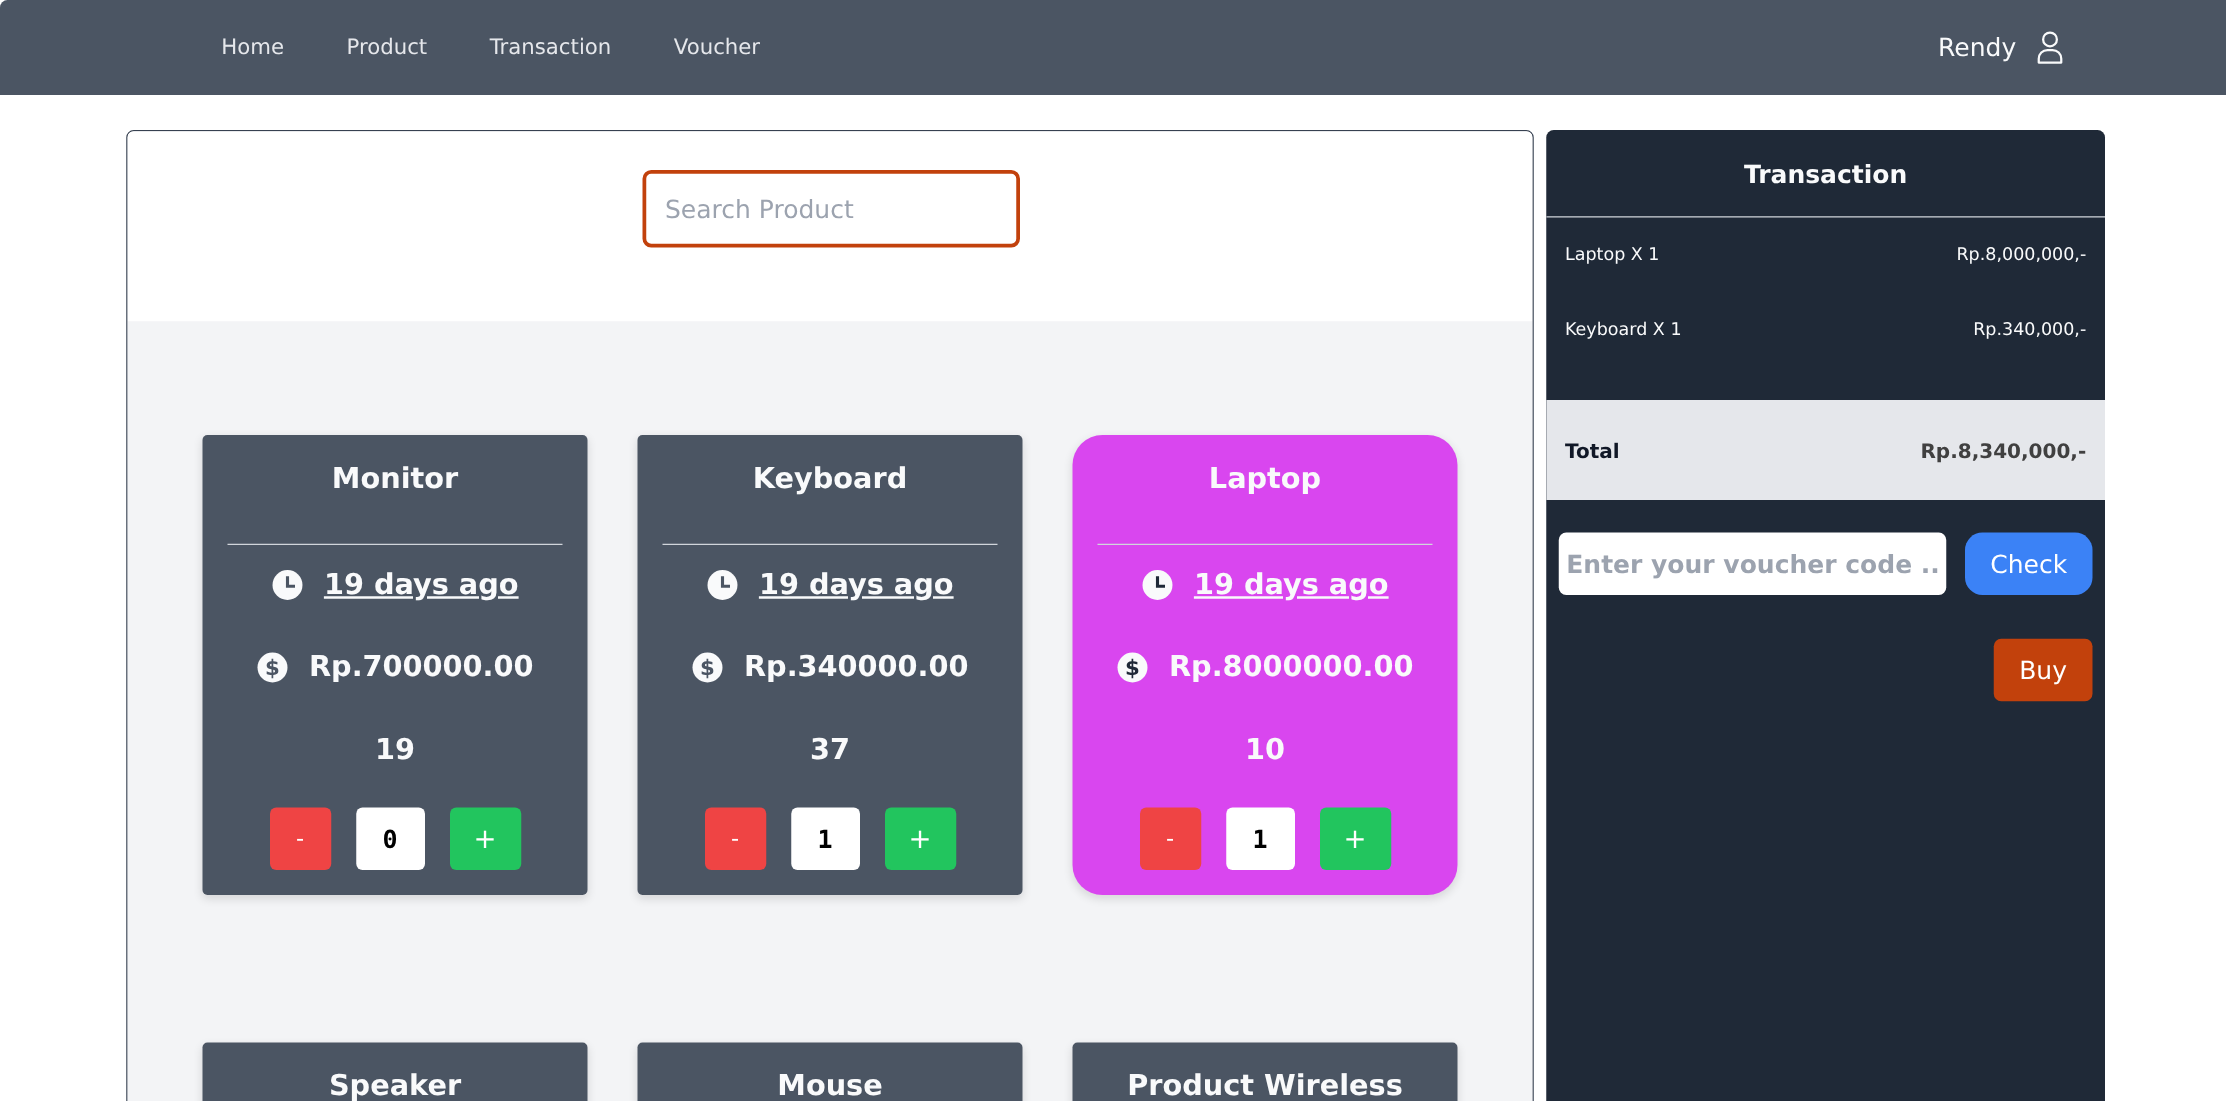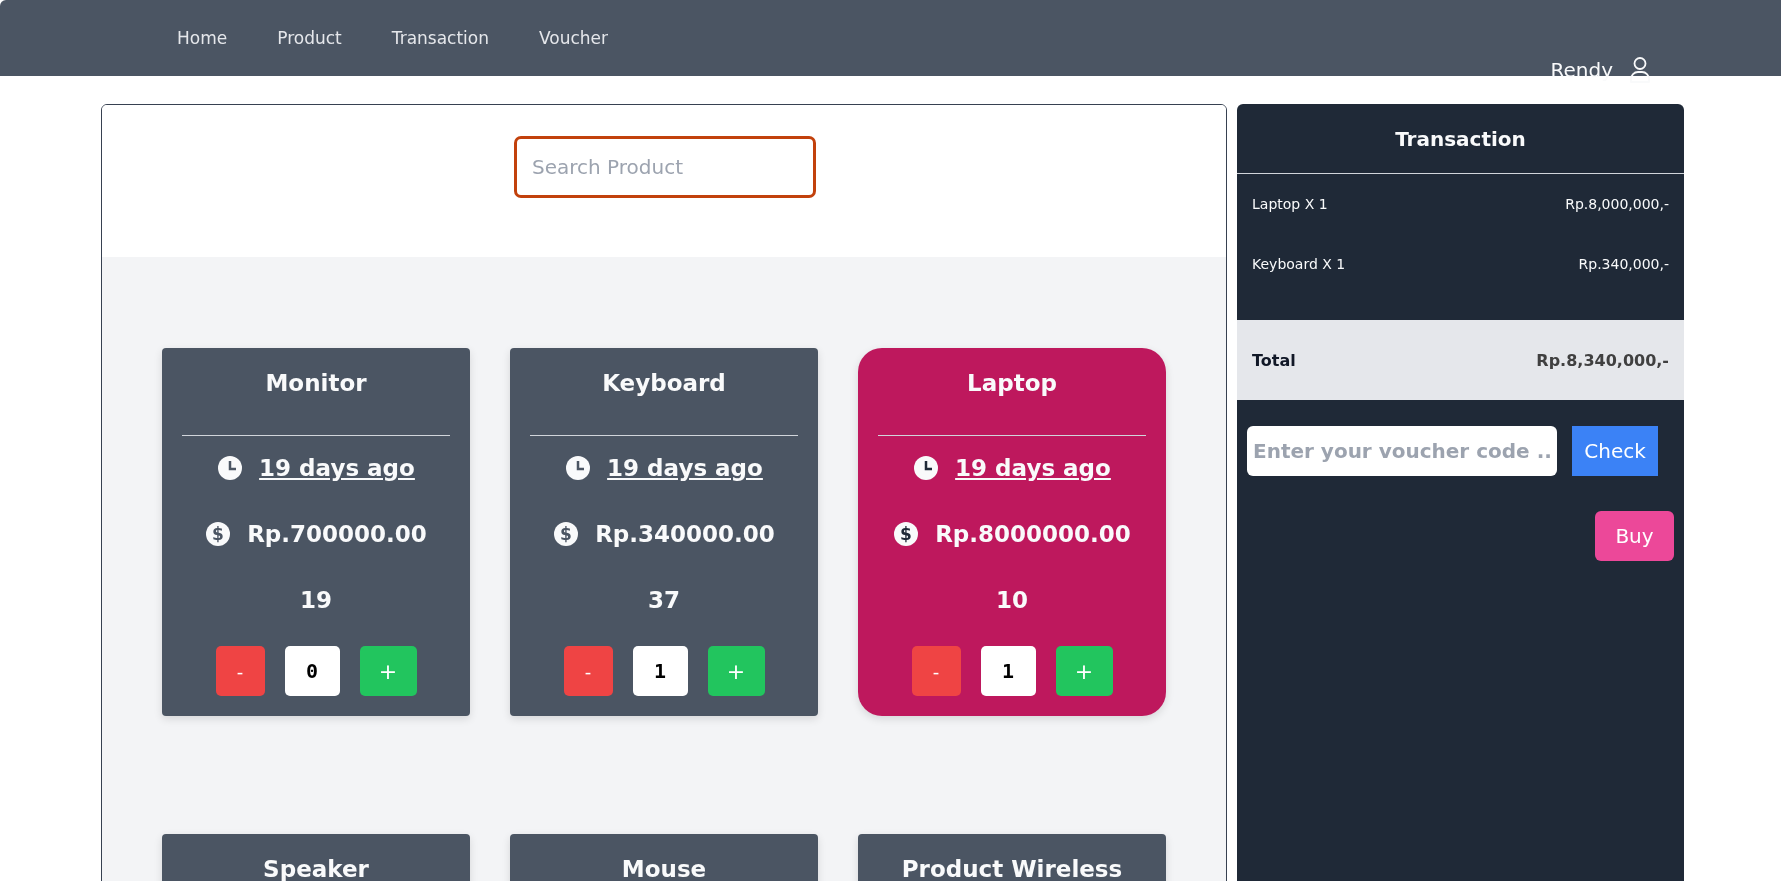--- a/index.html
+++ b/index.html
@@ -1,30 +1,30 @@
 <!DOCTYPE html>
 <html><head>
   <meta charset="utf-8">
   <style>
     * { box-sizing: border-box; margin: 0; padding: 0; }
     html, body { width: 1781px; height: 881px; overflow: hidden; background: #ffffff; font-family: "DejaVu Sans", sans-serif; }
     .navbar { position: absolute; left: 0; top: 0; width: 1781px; height: 76px; background: #4b5563; border-radius: 6px 0 0 0; }
     .nav-links { position: absolute; left: 177px; top: 0; height: 76px; display: flex; align-items: center; }
     .nav-link { color: #e5e7eb; font-size: 17px; margin-right: 50px; cursor: pointer; }
-    .user { position: absolute; right: 130px; top: 0; height: 76px; display: flex; align-items: center; color: #f9fafb; font-size: 20px; margin-top: 32px; }
+    .user { position: absolute; right: 130px; top: 0; height: 76px; display: flex; align-items: center; color: #f9fafb; font-size: 20px; }
     .user svg { margin-left: 16px; }
 
     .main-panel { position: absolute; left: 101px; top: 104px; width: 1126px; height: 800px; border: 1.5px solid #374151; border-radius: 6px; background: #ffffff; overflow: hidden; }
     .search-area { height: 152px; background: #ffffff; position: relative; }
     .search-input { position: absolute; left: 412px; top: 31px; width: 302px; height: 62px; border: 3px solid #c2410c; border-radius: 7px; padding: 0 15px; font-size: 20px; color: #374151; font-family: "DejaVu Sans", sans-serif; outline: none; }
     .search-input::placeholder { color: #9ca3af; }
     .grid-area { position: absolute; left: 0; top: 152px; width: 100%; height: 700px; background: #f3f4f6; }
 
     .card { position: absolute; width: 308px; height: 368px; background: #4b5563; border-radius: 4px; color: #f9fafb; box-shadow: 0 3px 8px rgba(0,0,0,0.12); }
-    .card.active { background: #be185d; border-radius: 24px; }
+    .card.active { background: #d946ef; border-radius: 24px; }
     .card-title { position: absolute; top: 22px; width: 100%; text-align: center; font-weight: bold; font-size: 23px; }
     .card-divider { position: absolute; left: 20px; right: 20px; top: 87px; height: 1px; background: #d1d5db; }
     .card-row { position: absolute; width: 100%; text-align: center; font-weight: bold; font-size: 23px; display: flex; justify-content: center; align-items: center; }
     .card-row svg { margin-right: 16px; }
     .row-time { top: 100px; height: 40px; text-decoration: underline; }
     .row-price { top: 166px; height: 40px; }
     .row-stock { top: 232px; height: 40px; }
     .stepper { position: absolute; top: 298px; width: 100%; display: flex; justify-content: center; }
     .btn-minus { width: 49px; height: 50px; background: #ef4444; border-radius: 5px; color: #fff; font-size: 18px; display: flex; align-items: center; justify-content: center; cursor: pointer; }
     .qty { width: 55px; height: 50px; background: #fff; border-radius: 5px; color: #000; font-size: 20px; font-weight: bold; display: flex; align-items: center; justify-content: center; margin: 0 20px; font-family: "DejaVu Sans Mono", monospace; }
@@ -33,22 +33,22 @@
     .card2 { position: absolute; width: 308px; height: 120px; background: #4b5563; border-radius: 4px; color: #f9fafb; box-shadow: 0 3px 8px rgba(0,0,0,0.12); }
 
     .tx-panel { position: absolute; left: 1237px; top: 104px; width: 447px; height: 800px; background: #1f2937; border-radius: 6px; color: #f9fafb; overflow: hidden; }
     .tx-title { height: 70px; display: flex; align-items: center; justify-content: center; font-weight: bold; font-size: 20px; border-bottom: 1.5px solid #d1d5db; }
     .tx-item { display: flex; justify-content: space-between; padding: 0 15px; height: 60px; align-items: center; font-size: 14px; }
     .tx-total { position: absolute; left: 0; top: 216px; width: 100%; height: 80px; background: #e5e7eb; display: flex; justify-content: space-between; align-items: center; padding: 0 15px; font-weight: bold; font-size: 16px; }
     .tx-total-label { color: #111827; }
     .tx-total-value { color: #404040; margin-left: 21px; }
     .voucher-input { position: absolute; left: 10px; top: 322px; width: 310px; height: 50px; background: #fff; border: none; border-radius: 6px; padding: 0 6px; font-size: 20px; font-weight: bold; font-family: "DejaVu Sans", sans-serif; outline: none; }
     .voucher-input::placeholder { color: #9ca3af; }
-    .btn-check { position: absolute; left: 335px; top: 322px; width: 86px; height: 50px; background: #3b82f6; border-radius: 0; color: #fff; font-size: 20px; display: flex; align-items: center; justify-content: center; cursor: pointer; }
-    .btn-buy { position: absolute; left: 358px; top: 407px; width: 79px; height: 50px; background: #ec4899; border-radius: 6px; color: #fff; font-size: 20px; display: flex; align-items: center; justify-content: center; cursor: pointer; }
+    .btn-check { position: absolute; left: 335px; top: 322px; width: 102px; height: 50px; background: #3b82f6; border-radius: 14px; color: #fff; font-size: 20px; display: flex; align-items: center; justify-content: center; cursor: pointer; }
+    .btn-buy { position: absolute; left: 358px; top: 407px; width: 79px; height: 50px; background: #c2410c; border-radius: 6px; color: #fff; font-size: 20px; display: flex; align-items: center; justify-content: center; cursor: pointer; }
   </style>
 </head>
 <body>
 
 <div class="navbar">
   <div class="nav-links">
     <span class="nav-link">Home</span>
     <span class="nav-link">Product</span>
     <span class="nav-link">Transaction</span>
     <span class="nav-link">Voucher</span>

